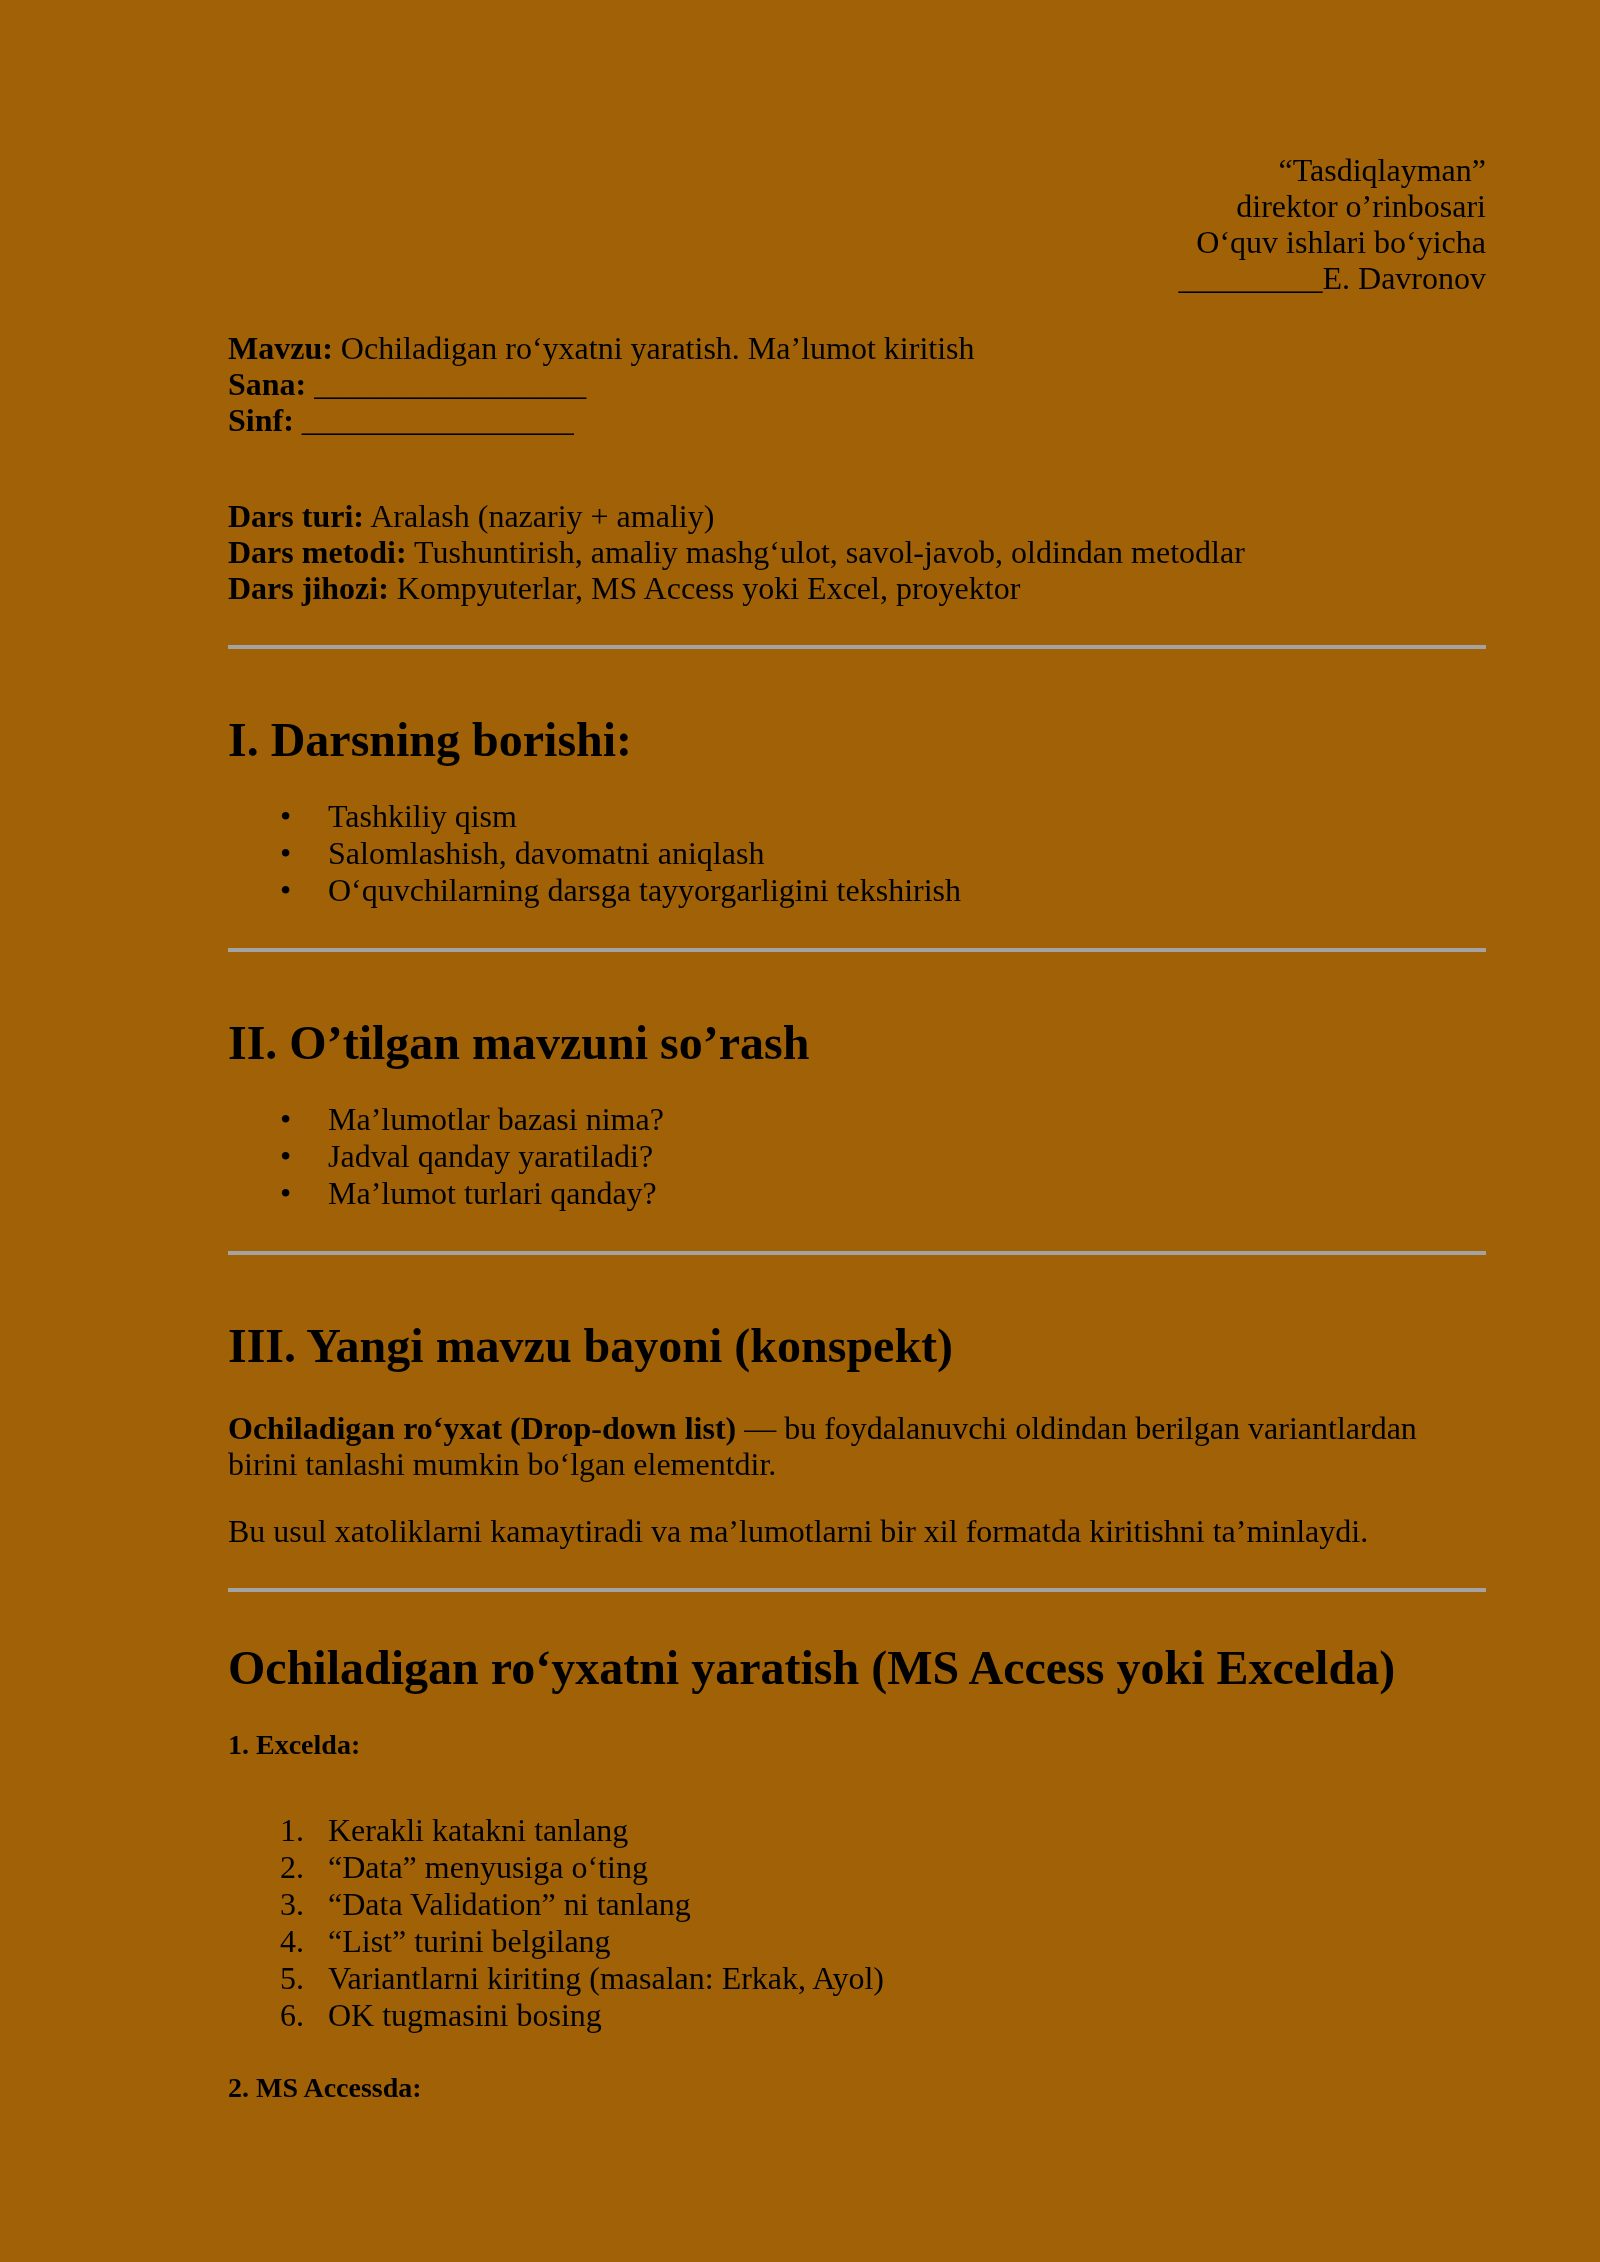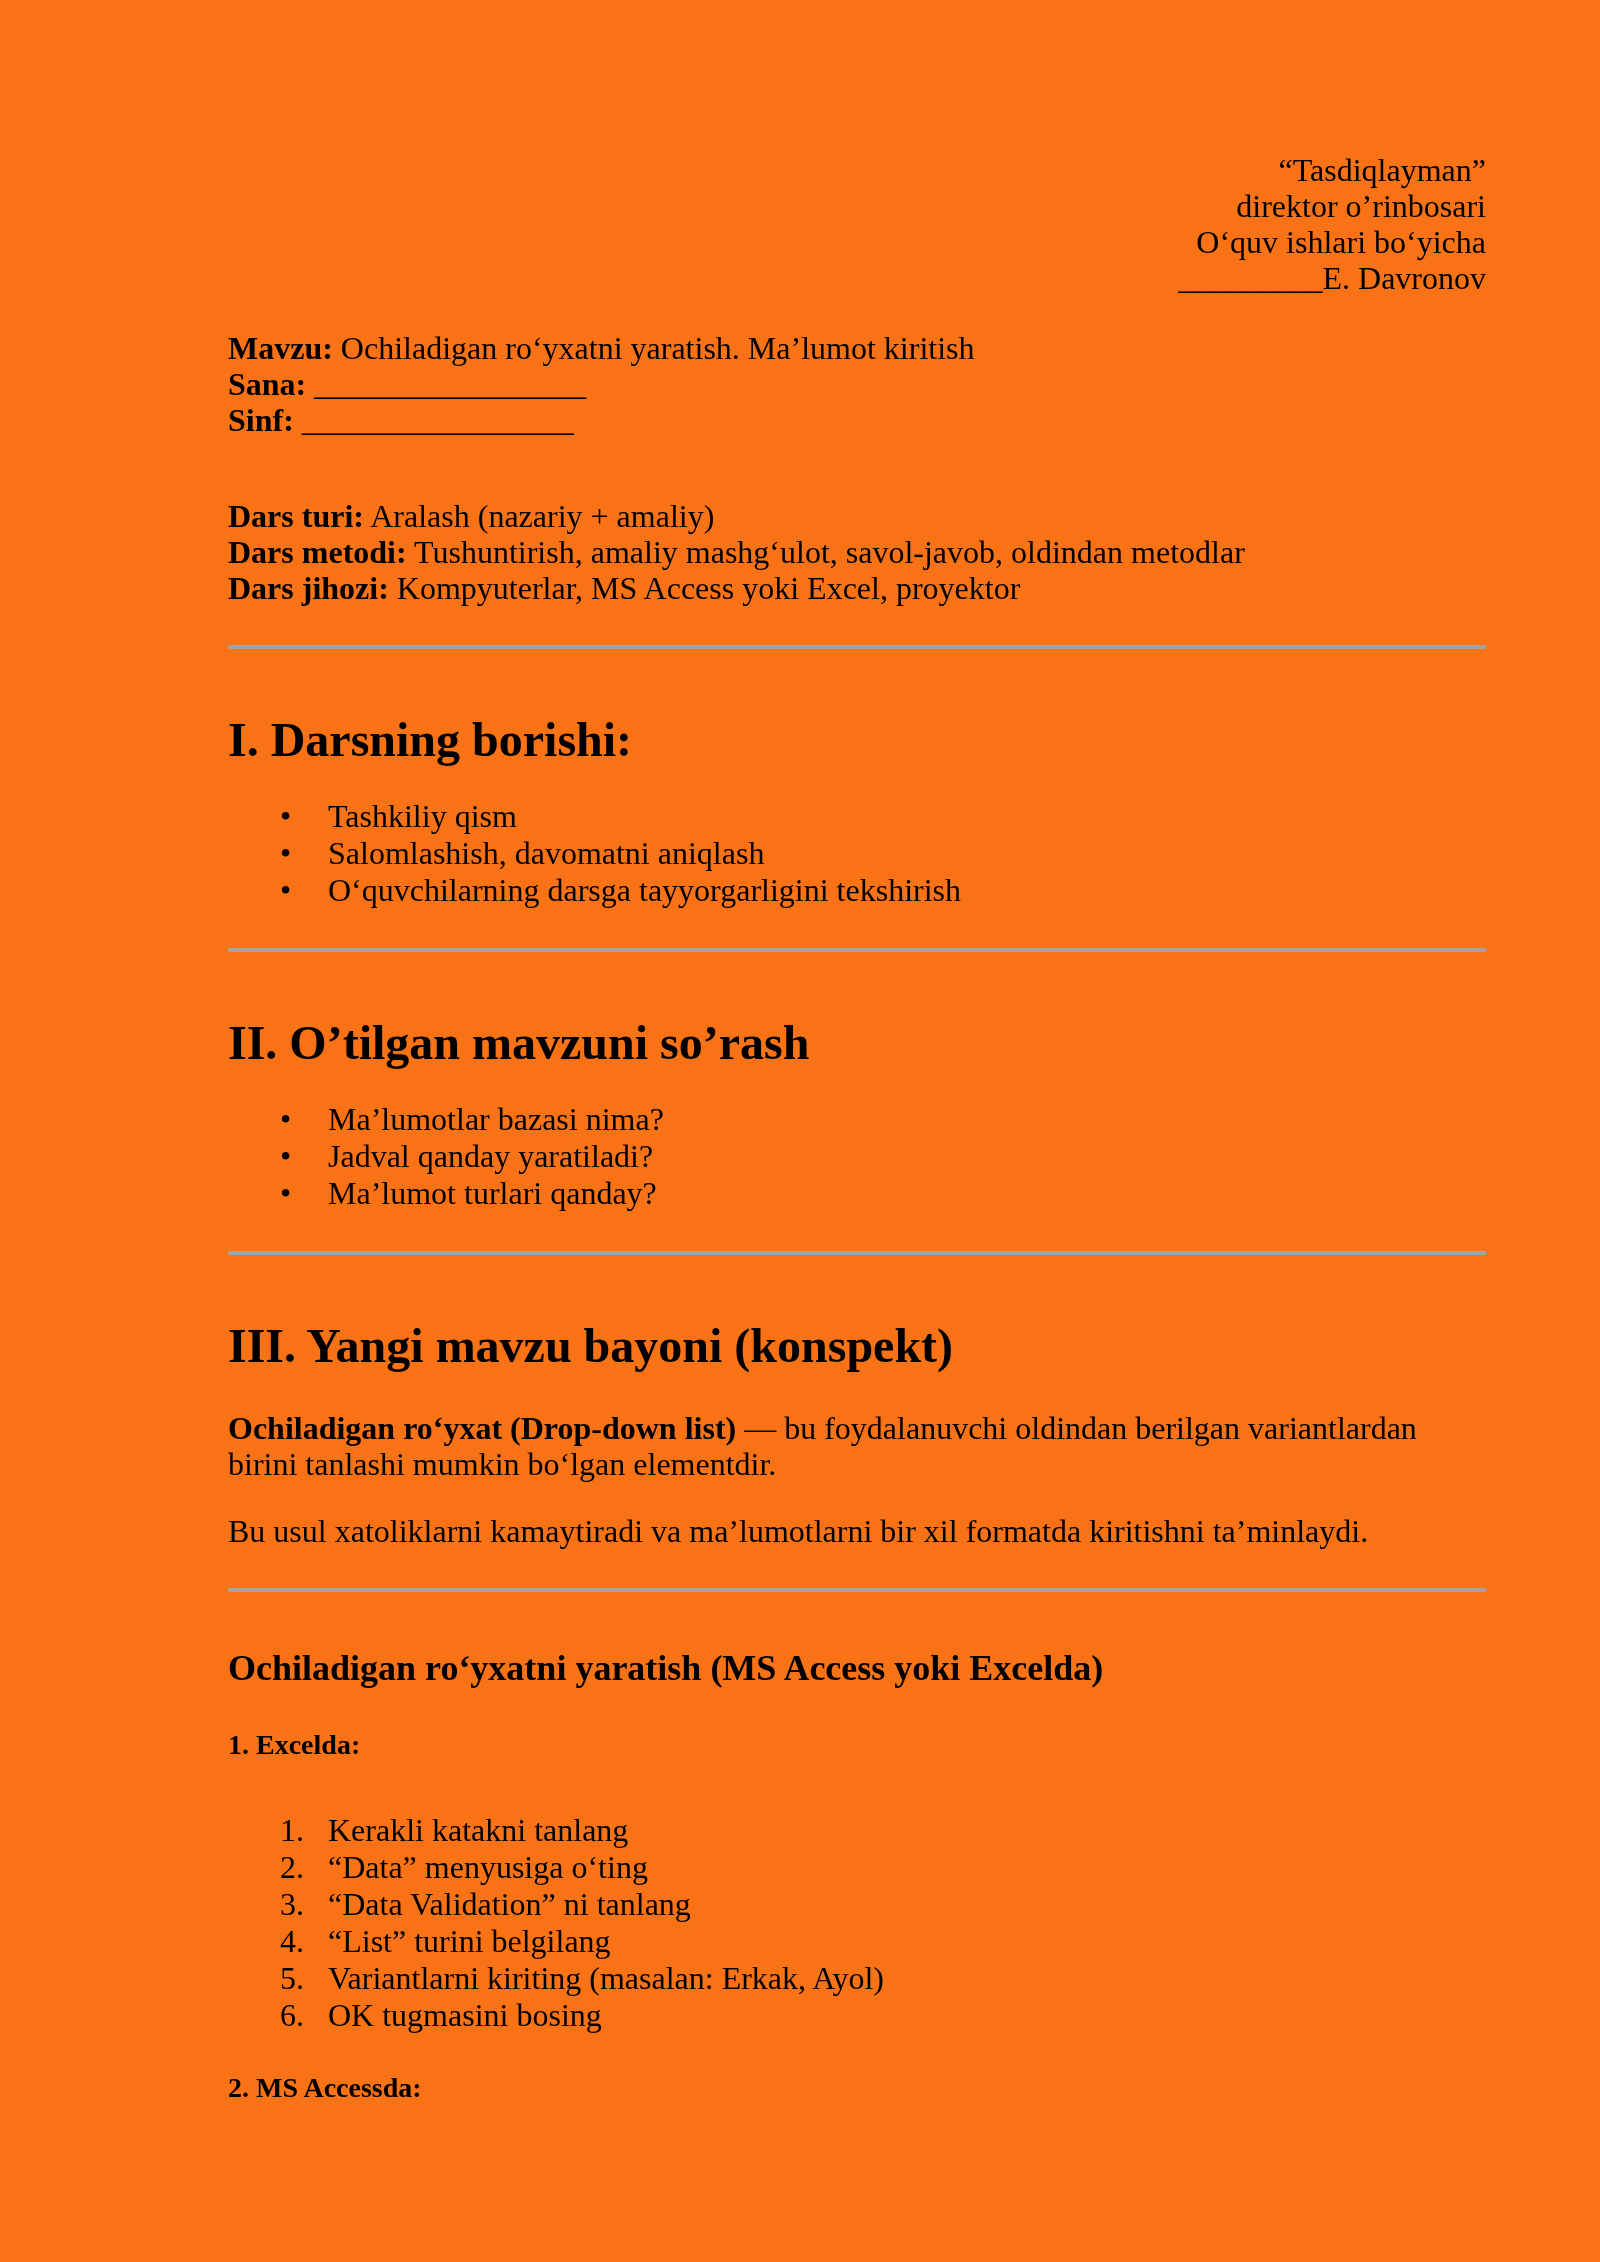--- a/index.html
+++ b/index.html
@@ -4,21 +4,21 @@
 <style>
   html, body {
     margin: 0;
     padding: 0;
     background: #ffffff;
   }
   .page {
     position: relative;
     width: 1600px;
     height: 2262px;
-    background: #f97316;
+    background: #a16207;
     color: #000000;
     font-family: "Liberation Serif", "DejaVu Serif", serif;
     font-size: 32px;
     line-height: 36px;
     overflow: hidden;
   }
   .content {
     margin-left: 228px;
     width: 1258px;
     padding-top: 152px;
@@ -39,21 +39,21 @@
     background: #a3a3a3;
     margin: 39px 0 0 0;
   }
   h2.sec-title {
     font-size: 48px;
     line-height: 56px;
     font-weight: bold;
     margin: 63px 0 0 0;
   }
   h3.sec-title {
-    font-size: 36px;
+    font-size: 48px;
     line-height: 46px;
     font-weight: bold;
     margin: 53px 0 0 0;
   }
   h4.sub-title {
     font-size: 28px;
     line-height: 37px;
     font-weight: bold;
     margin: 35px 0 0 0;
   }

